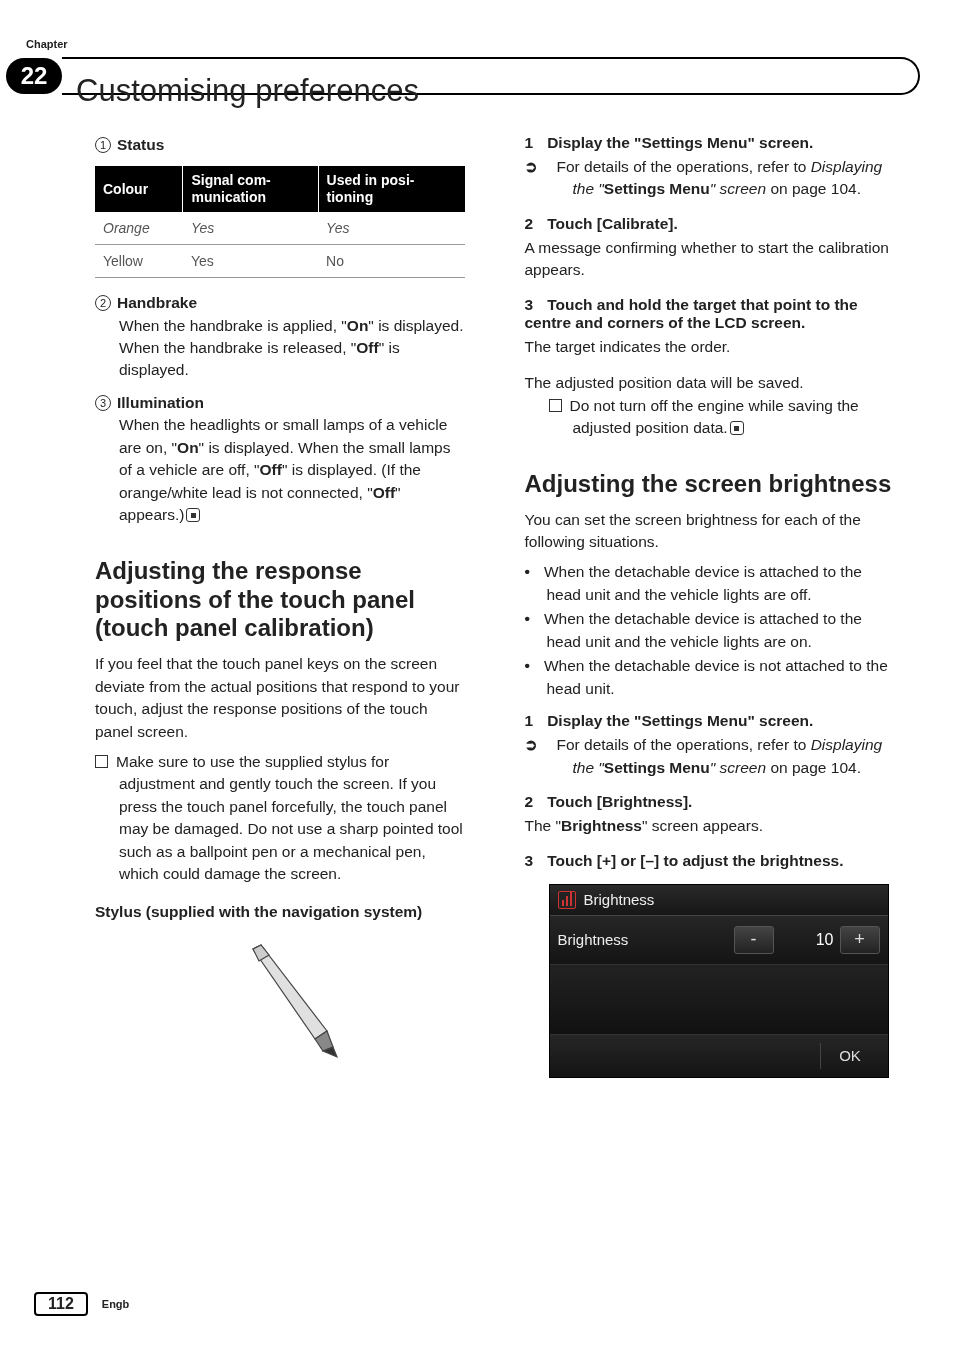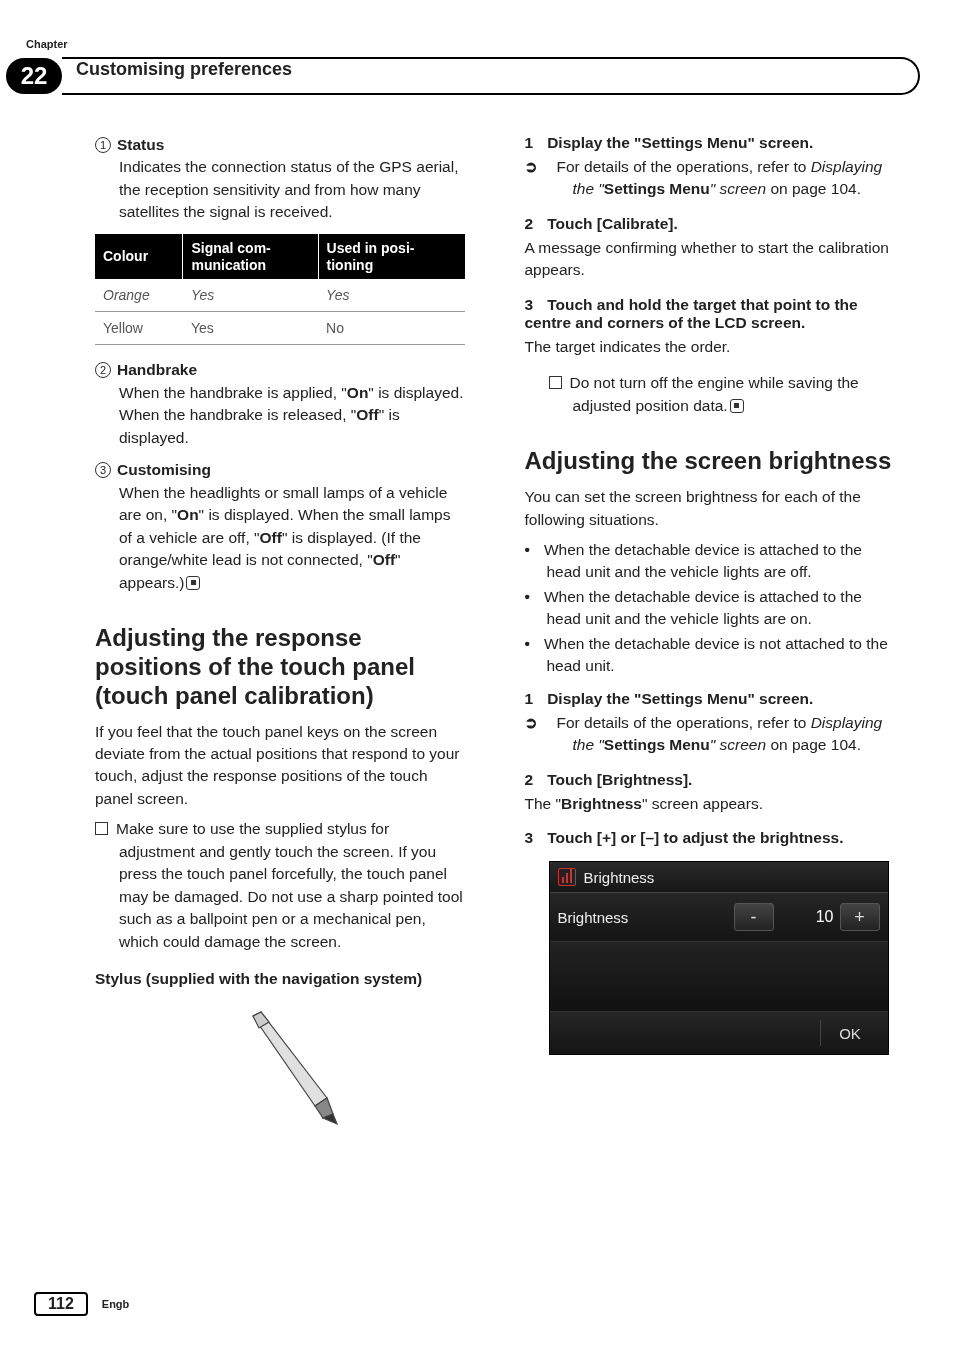--- a/index.html
+++ b/index.html
@@ -45,23 +45,23 @@
   }
   .header-title-area {
     flex: 1;
     position: relative;
     height: 38px;
     margin-left: -20px;
   }
   .header-title-text {
     position: absolute;
     left: 34px;
-    top: 2px;
-    font-size: 18px;
-    font-weight: bold;
+    top: 16px;
+    font-size: 31px;
+    font-weight: normal;
   }
   .header-border {
     position: absolute;
     left: 20px;
     right: 34px;
     top: 0;
     bottom: 0;
     border-top: 2.5px solid #000;
     border-bottom: 2.5px solid #000;
     border-right: 2.5px solid #000;
@@ -261,21 +261,20 @@
   </div>
 </div>
 
 <div class="columns">
 
   <div class="col">
 
     <div class="para">
       <span class="circnum">1</span><span class="boldlabel">Status</span>
     </div>
-    <div class="indent-block para">Indicates the connection status of the GPS aerial, the reception sensitivity and from how many satellites the signal is received.</div>
 
     <div class="indent-block" style="margin-left:0;">
       <table class="status-table">
         <thead>
           <tr>
             <th>Colour</th>
             <th style="white-space:pre-line">Signal com-
 munication</th>
             <th style="white-space:pre-line">Used in posi-
 tioning</th>
@@ -297,21 +296,21 @@
     </div>
 
     <div class="para">
       <span class="circnum">2</span><span class="boldlabel">Handbrake</span>
     </div>
     <div class="indent-block para">
       <span>When the handbrake is applied, "</span><b>On</b><span>" is displayed. When the handbrake is released, "</span><b>Off</b><span>" is displayed.</span>
     </div>
 
     <div class="para">
-      <span class="circnum">3</span><span class="boldlabel">Customising</span>
+      <span class="circnum">3</span><span class="boldlabel">Illumination</span>
     </div>
     <div class="indent-block para">
       <span>When the headlights or small lamps of a vehicle are on, "</span><b>On</b><span>" is displayed. When the small lamps of a vehicle are off, "</span><b>Off</b><span>" is displayed. (If the orange/white lead is not connected, "</span><b>Off</b><span>" appears.)</span><span class="endmark"></span>
     </div>
 
     <h2 class="section-h">Adjusting the response positions of the touch panel (touch panel calibration)</h2>
 
     <p class="bodytext">If you feel that the touch panel keys on the screen deviate from the actual positions that respond to your touch, adjust the response positions of the touch panel screen.</p>
 
     <p class="hangbox">
@@ -344,20 +343,21 @@
       <div class="step-row"><span class="step-num">2</span><span class="step-title">Touch [Calibrate].</span></div>
       <p>A message confirming whether to start the calibration appears.</p>
     </div>
 
     <div class="step-block">
       <div class="step-row"><span class="step-num">3</span><span class="step-title">Touch and hold the target that point to the centre and corners of the LCD screen.</span></div>
       <p>The target indicates the order.</p>
     </div>
 
     <div class="step-block">
+      <p>The adjusted position data will be saved.</p>
       <p class="sub-indent sub-hang">
         <span class="notebox"></span><span>Do not turn off the engine while saving the adjusted position data.</span><span class="endmark"></span>
       </p>
     </div>
 
     <h2 class="section-h">Adjusting the screen brightness</h2>
     <p class="bodytext">You can set the screen brightness for each of the following situations.</p>
     <ul class="plain">
       <li>When the detachable device is attached to the head unit and the vehicle lights are off.</li>
       <li>When the detachable device is attached to the head unit and the vehicle lights are on.</li>

